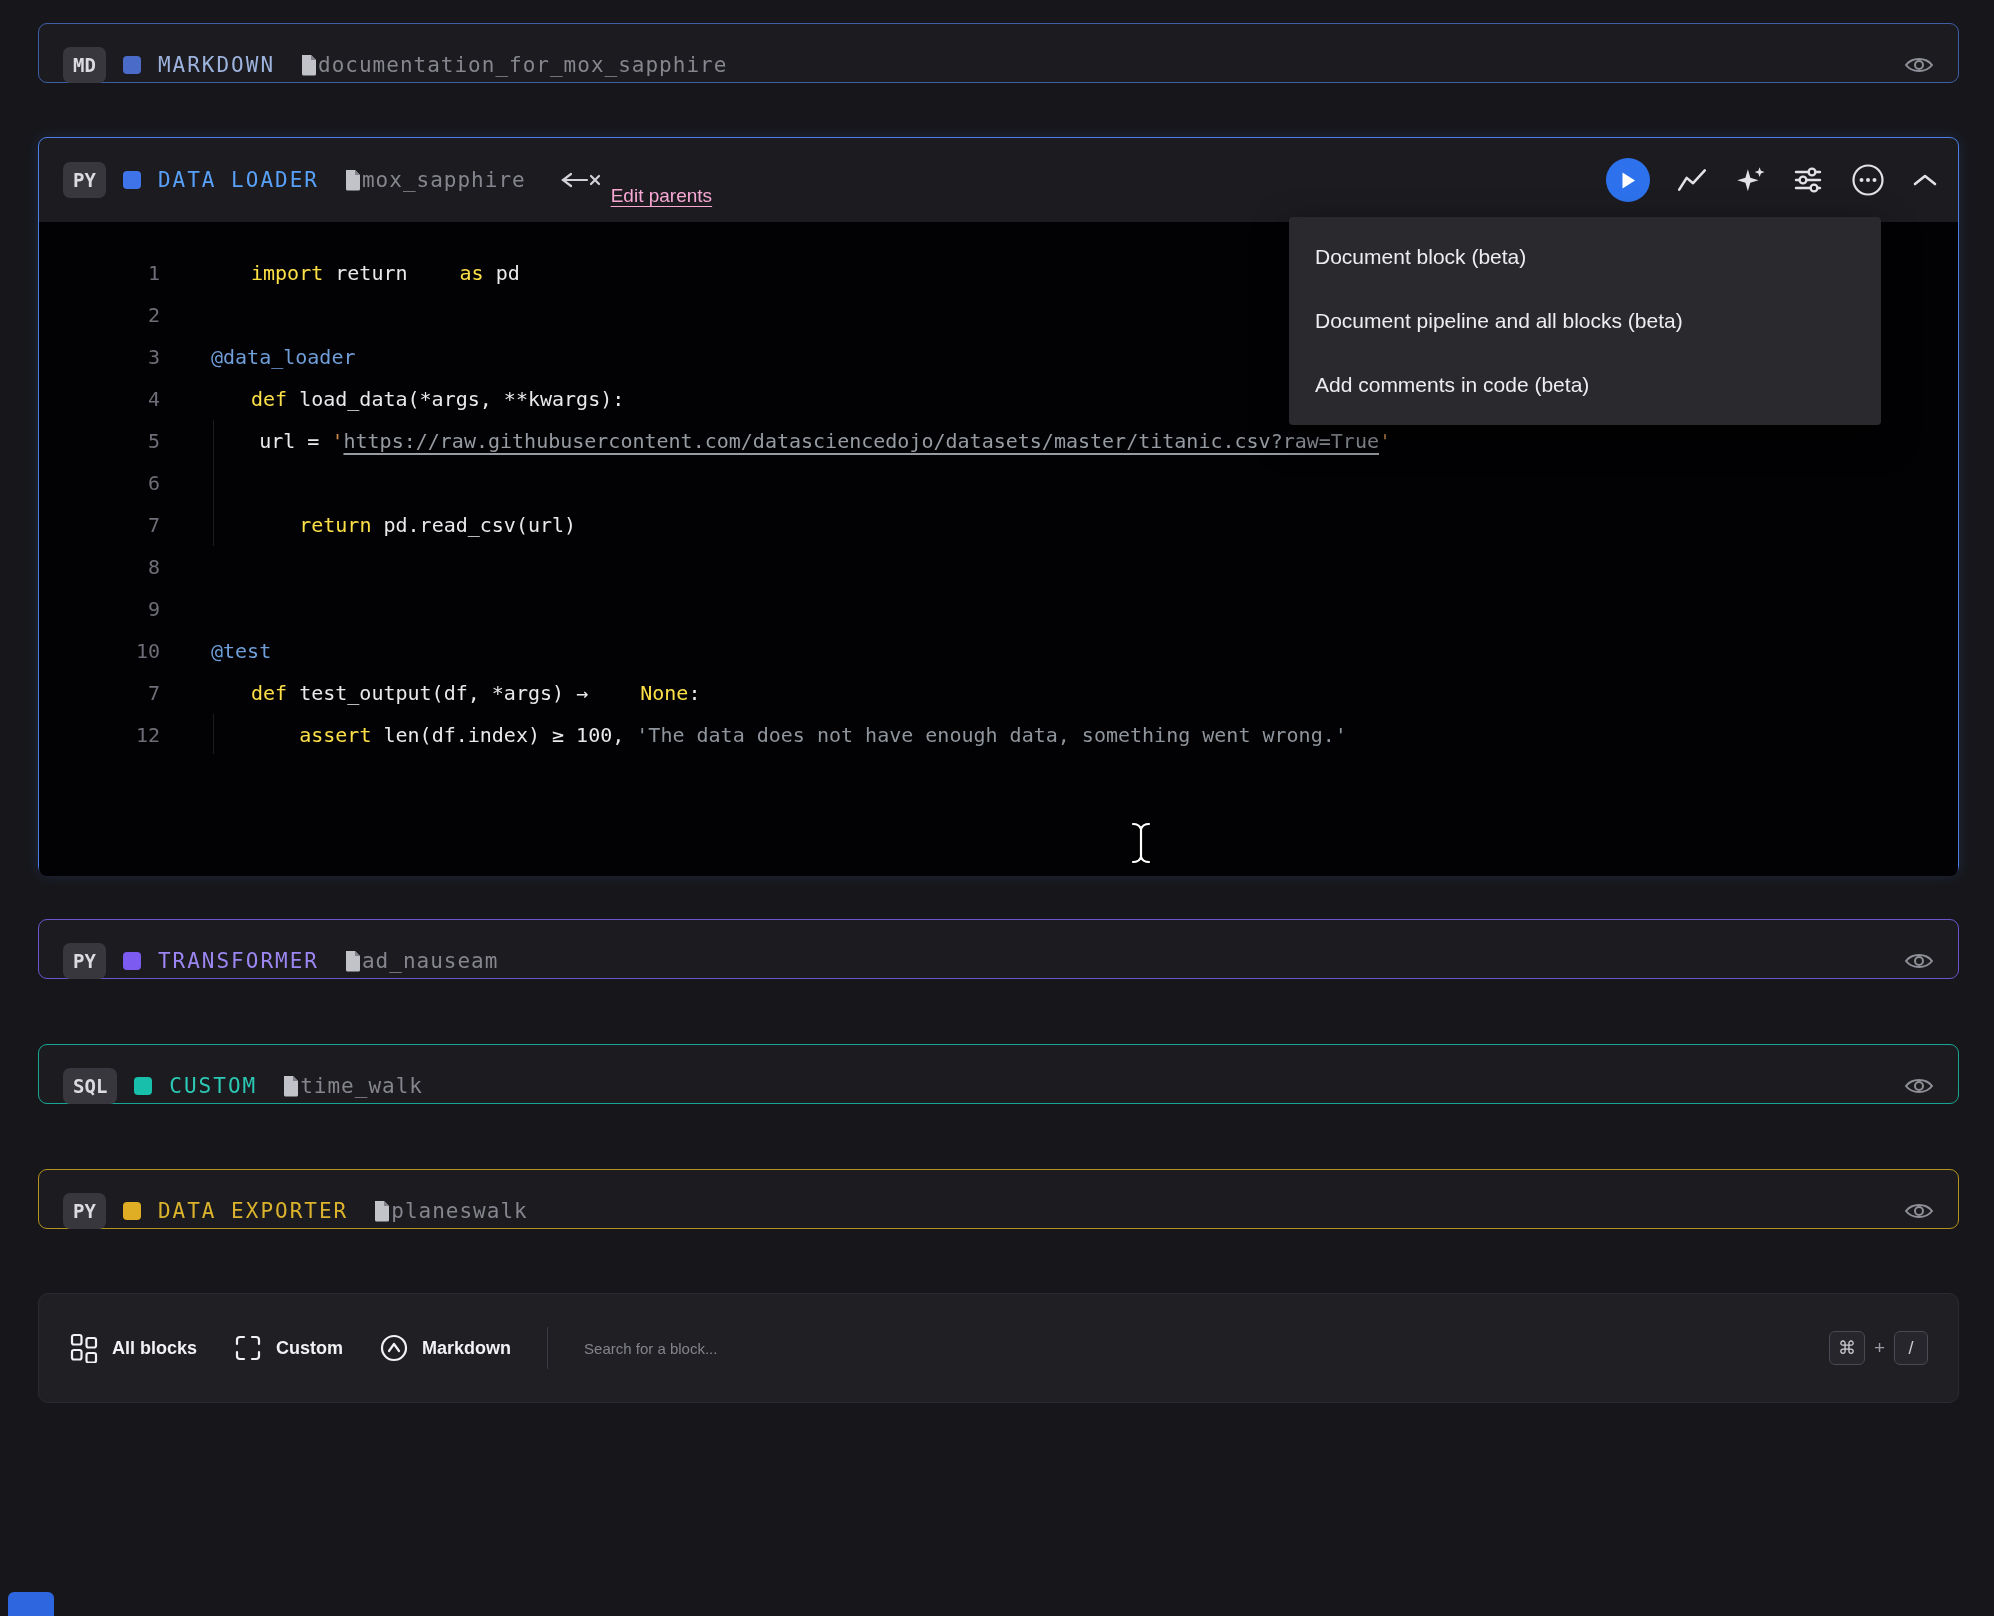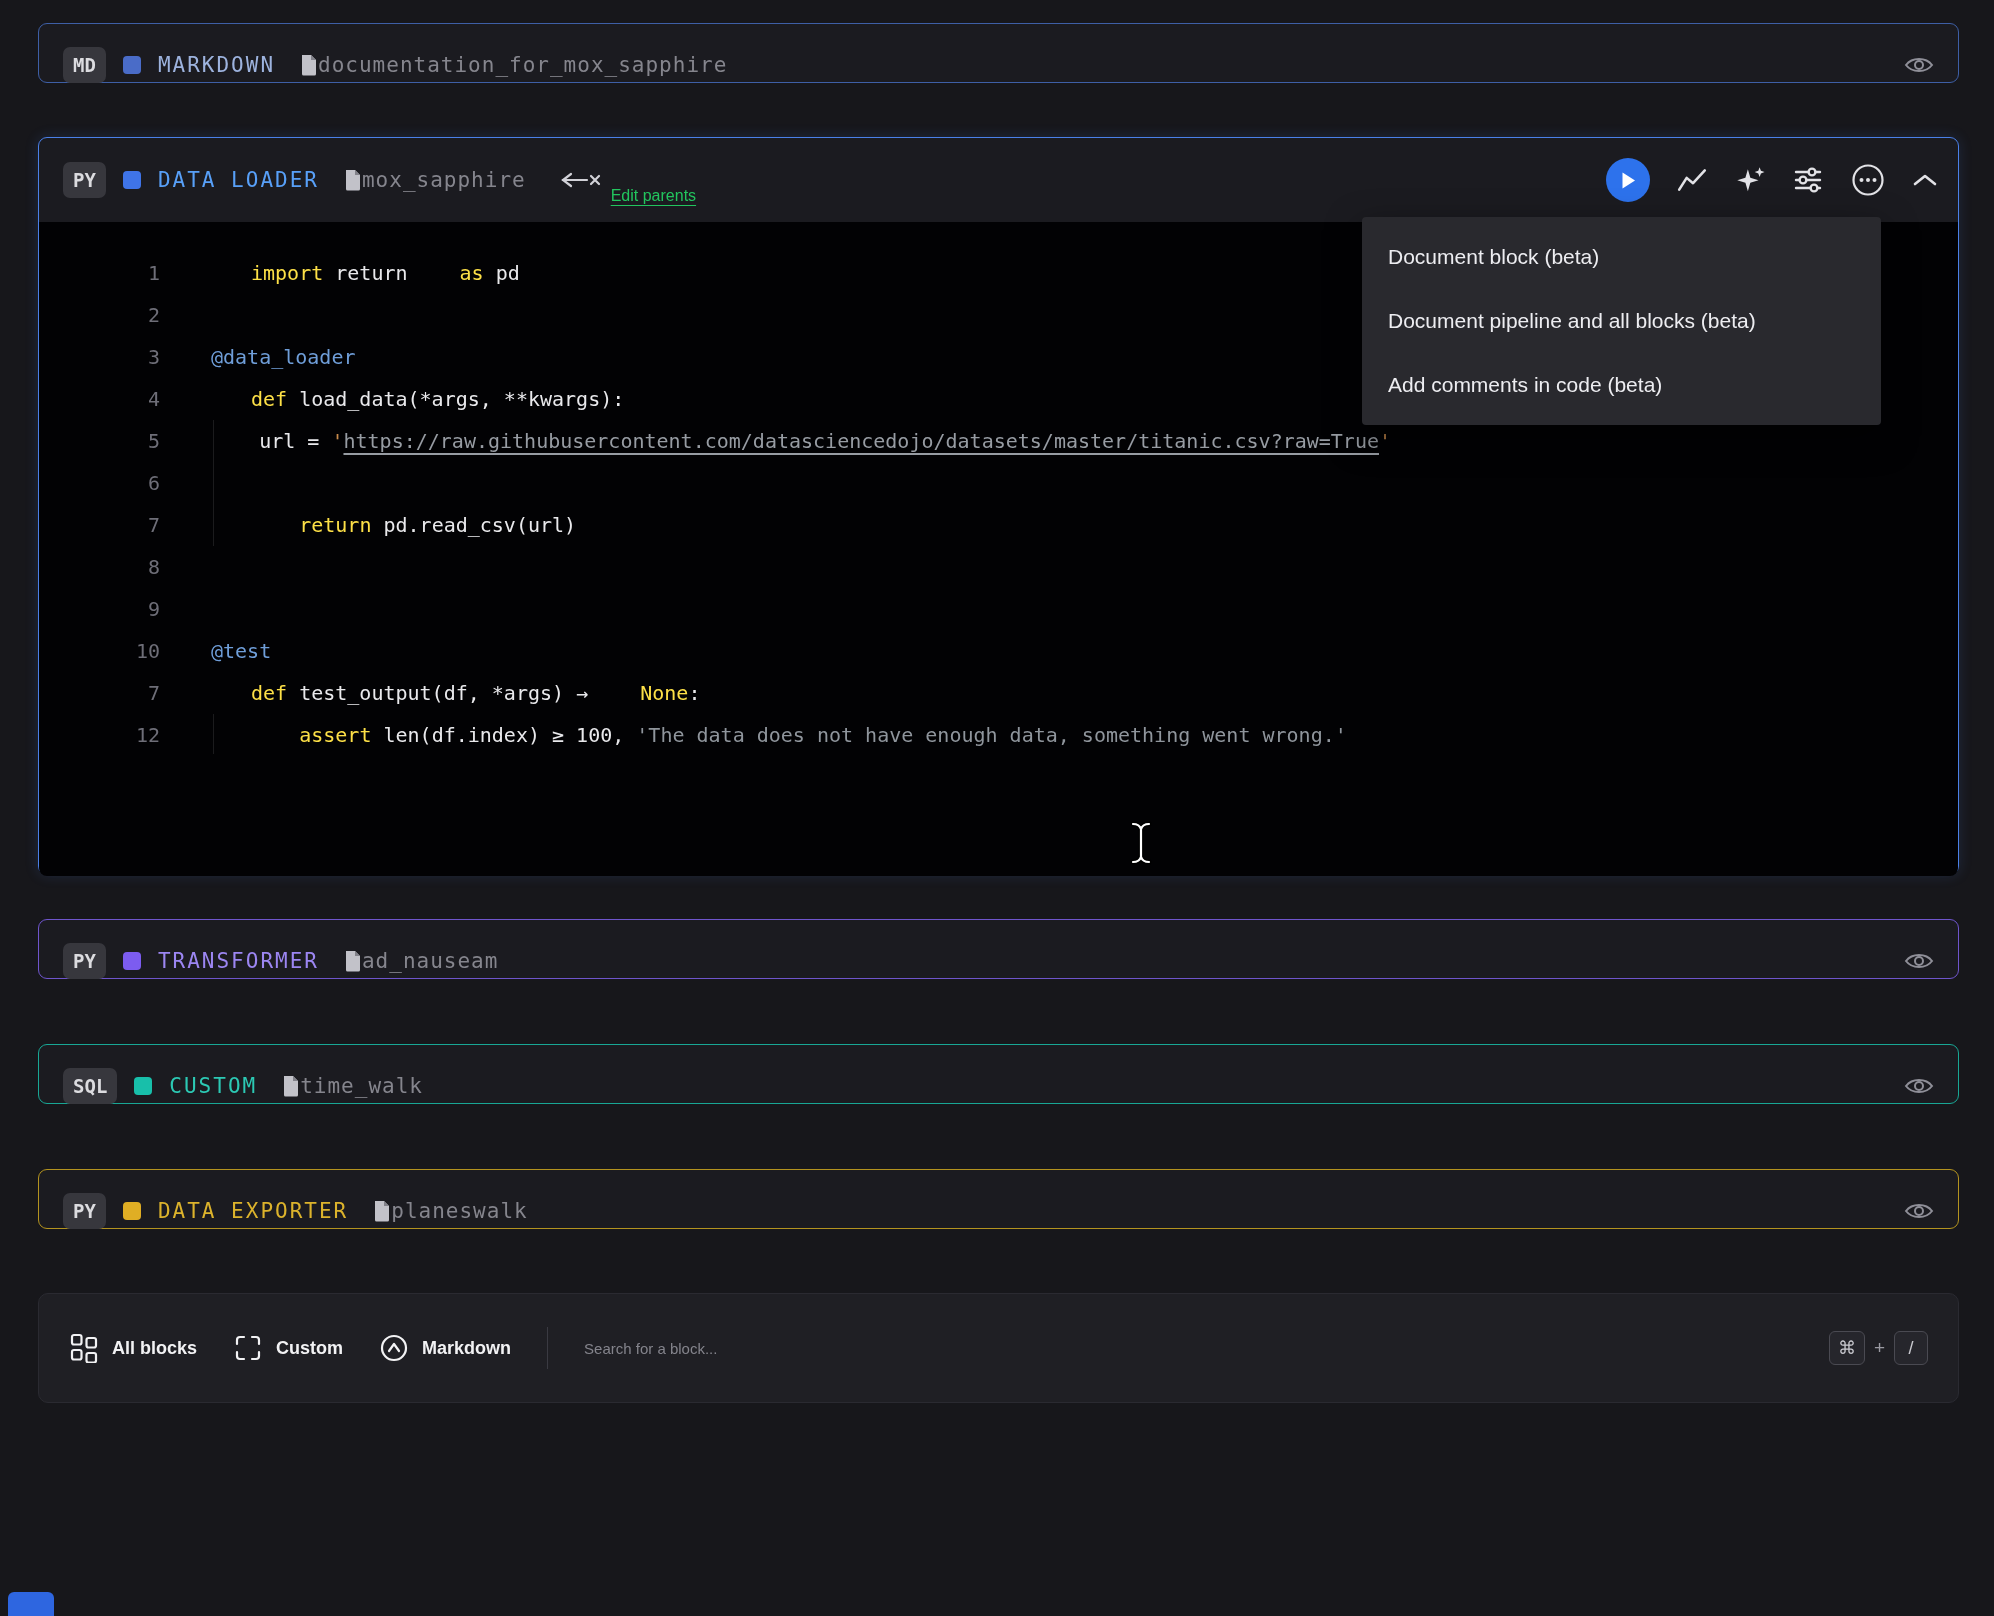--- a/index.html
+++ b/index.html
@@ -42,21 +42,21 @@
     color: #85858d; font: 400 21px "DejaVu Sans Mono", monospace;
     letter-spacing: 1px; margin-left: 8px; white-space: nowrap;
   }
   .eye-btn { margin-left: auto; display: flex; align-items: center; cursor: pointer; background:none; border:none; }
 
   
   .loader-block { height: 738px; margin-bottom: 44px; box-shadow: 0 0 14px rgba(74,128,232,.18); }
   .loader-header { height: 84px; padding: 0 20px 0 24px; display:flex; align-items:center; gap:17px; }
   .edit-parents-group { display:flex; align-items:center; gap:10px; margin-left: 14px; }
   .edit-parents-link {
-    color:#22c55e; font-size:16px; text-decoration: underline;
+    color:#f9a8d4; font-size:19px; text-decoration: underline;
     text-underline-offset: 4px; background:none; border:none; cursor:pointer;
     font-family:"Liberation Sans",sans-serif;
     margin-top:31px;
   }
   .loader-toolbar { margin-left:auto; display:flex; align-items:center; gap:26px; }
   .icon-btn { background:none; border:none; display:flex; align-items:center; justify-content:center; cursor:pointer; padding:0; }
   .play-btn {
     width:44px; height:44px; border-radius:50%;
     background:#2d72ec; display:flex; align-items:center; justify-content:center;
     border:none; cursor:pointer;
@@ -79,21 +79,21 @@
   .tok-dec { color:#6f9ed9; }
   .tok-str { color:#8f959c; }
   .tok-q { color:#c98a4b; }
   .tok-strlink { color:#979ca3; text-decoration: underline; text-underline-offset: 5px; }
   .indent-guide { position:absolute; left:174px; width:1px; background:rgba(255,255,255,.10); }
   .guide-1 { top:198px; height:126px; }
   .guide-2 { top:492px; height:40px; }
 
   
   .doc-menu {
-    position: absolute; top: 79px; right: 77px; width: 519px;
+    position: absolute; top: 79px; right: 77px; width: 592px;
     background: #29292e; border-radius: 4px; z-index: 30;
     box-shadow: 0 12px 34px rgba(0,0,0,.55);
     padding: 8px 0;
   }
   .doc-menu-item {
     height: 64px; display:flex; align-items:center;
     padding: 0 26px; font-size: 21px; color:#ededf1; cursor:pointer;
     white-space: nowrap;
   }
 

